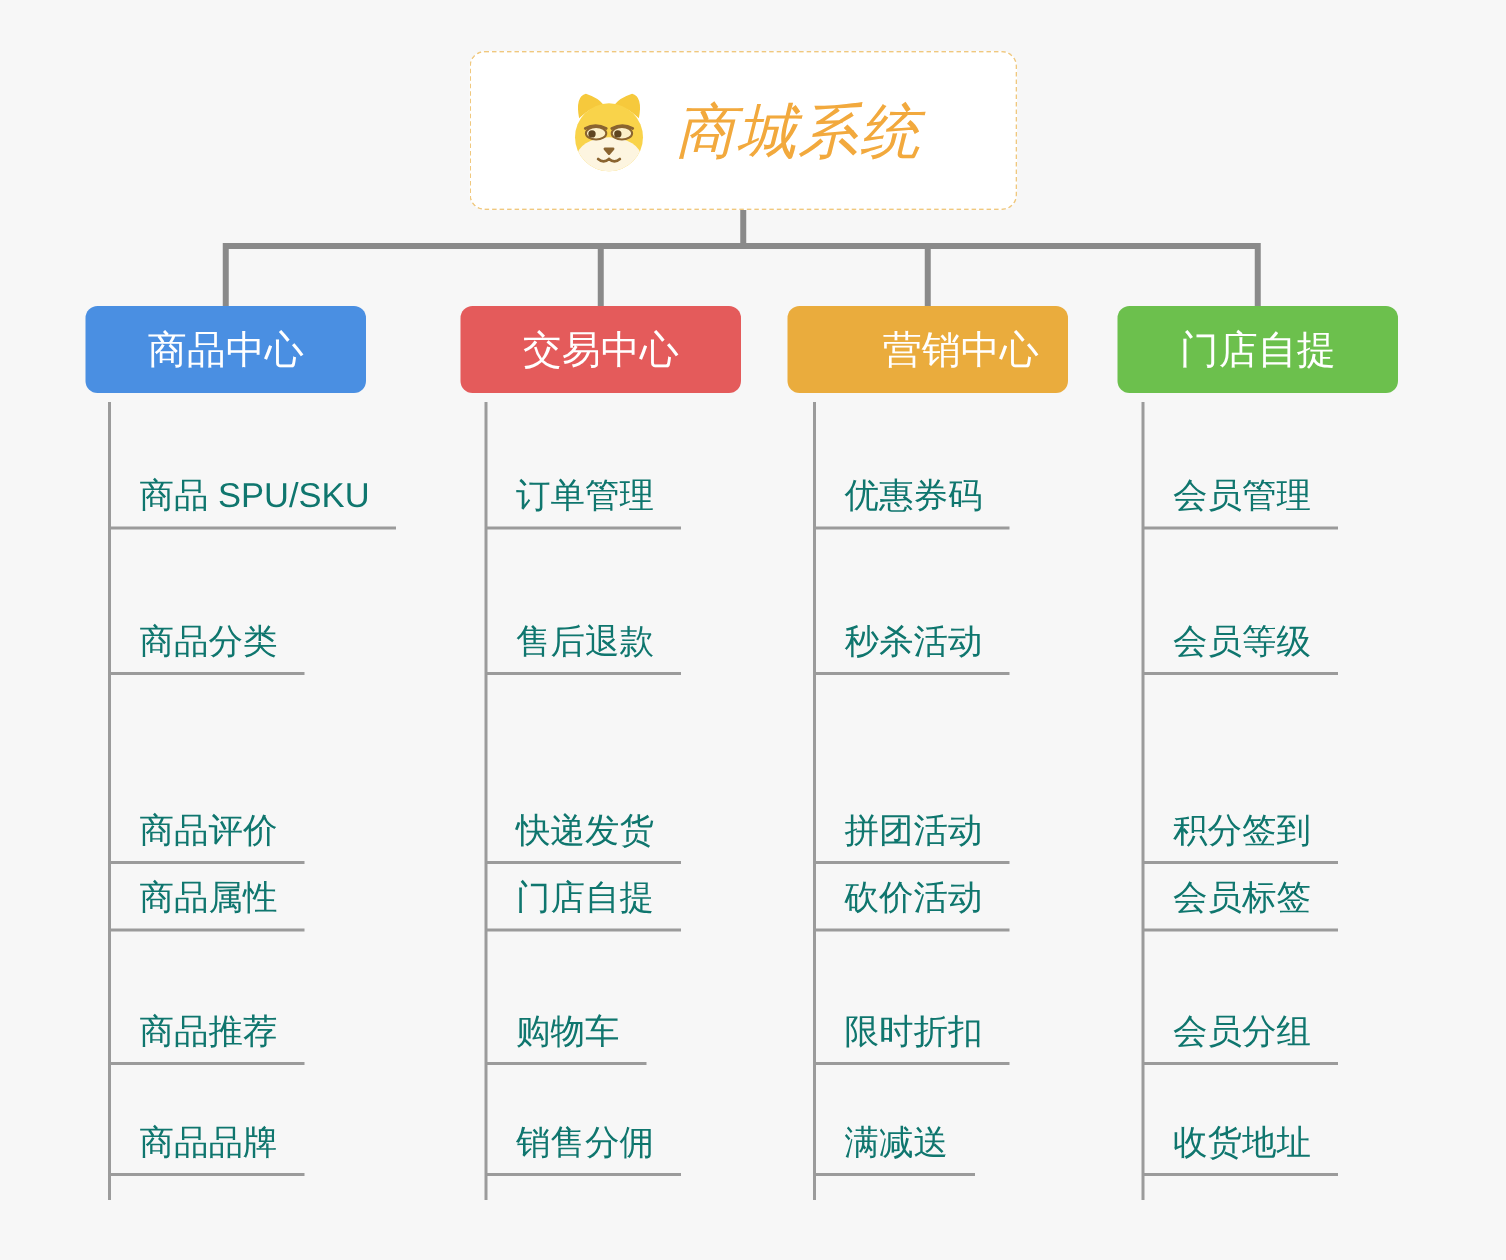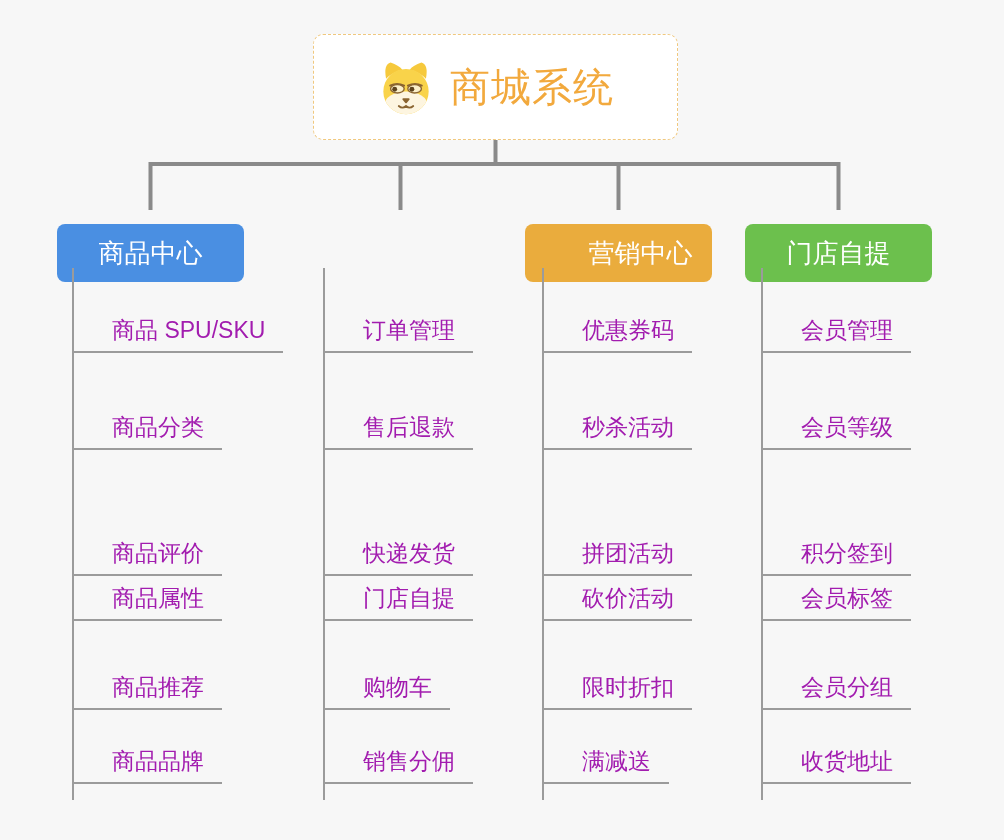--- a/index.html
+++ b/index.html
@@ -23,26 +23,27 @@
     border:1px dashed #F0C87E;
     border-radius:10px;
     box-sizing:border-box;
     display:flex;align-items:center;justify-content:center;gap:15px;
   }
   .root-title{
     font-size:40px;
     letter-spacing:1px;
     color:#F2A93D;
     white-space:nowrap;
+    font-style:italic;
   }
   .dog-icon{width:58px;height:58px;display:block;}
 
   
   .branch{
-    position:absolute;top:224px;height:58px;width:187px;
+    position:absolute;top:204px;height:58px;width:187px;
     border-radius:8px;
     color:#FFFFFF;
     font-size:26px;
     display:flex;align-items:center;justify-content:center;
     box-sizing:border-box;
     white-space:nowrap;
     text-align:center;
   }
   .b0{left:57px;}
   .b1{left:307px;}
@@ -53,22 +54,22 @@
   .trunk{
     position:absolute;top:268px;height:532px;width:2px;
     background:#9B9B9B;
   }
 
   
   .leaf{
     position:absolute;
     font-size:23px;
     line-height:26px;
-    color:#a21caf;
-    padding:0 18px 8px 39px;
+    color:#0f766e;
+    padding:0 18px 8px 20px;
     border-bottom:2px solid #9B9B9B;
     white-space:nowrap;
   }
   .col0{left:73px;}
   .col1{left:324px;}
   .col2{left:543px;}
   .col3{left:762px;}
   .row0{top:317px;}
   .row1{top:414px;}
   .row2{top:496px;margin-top:44px;}
@@ -105,20 +106,21 @@
       <ellipse cx="41.5" cy="34" rx="7.5" ry="4.6" fill="#FBEFC9" stroke="#8A6430" stroke-width="1.5"></ellipse>
       <circle cx="19.5" cy="34.5" r="2.7" fill="#5E441F"></circle>
       <circle cx="38.5" cy="34.5" r="2.7" fill="#5E441F"></circle>
       <path d="M29,45.5 L35,45.5 L32,49 Z" fill="#8A6430" stroke="#8A6430" stroke-width="2" stroke-linejoin="round"></path>
       <path d="M24,53 Q28,56.5 32,53 Q36,56.5 40,53" stroke="#8A6430" stroke-width="2" fill="none" stroke-linecap="round"></path>
     </svg>
     <span class="root-title" style="color: rgb(242, 169, 61);">商城系统</span>
   </div>
 
   <div class="branch b0" style="background-color: rgb(74, 143, 226);">商品中心</div>
+  <div class="branch b1" style="background-color: rgb(228, 91, 91);">交易中心</div>
   <div class="branch b2" style="background-color: rgb(234, 172, 61);">营销中心</div>
   <div class="branch b3" style="background-color: rgb(108, 192, 77);">门店自提</div>
 
   <div class="trunk" style="left:72px"></div>
   <div class="trunk" style="left:323px"></div>
   <div class="trunk" style="left:542px"></div>
   <div class="trunk" style="left:761px"></div>
 
   <div class="leaf col0 row0">商品 SPU/SKU</div>
   <div class="leaf col0 row1">商品分类</div>

